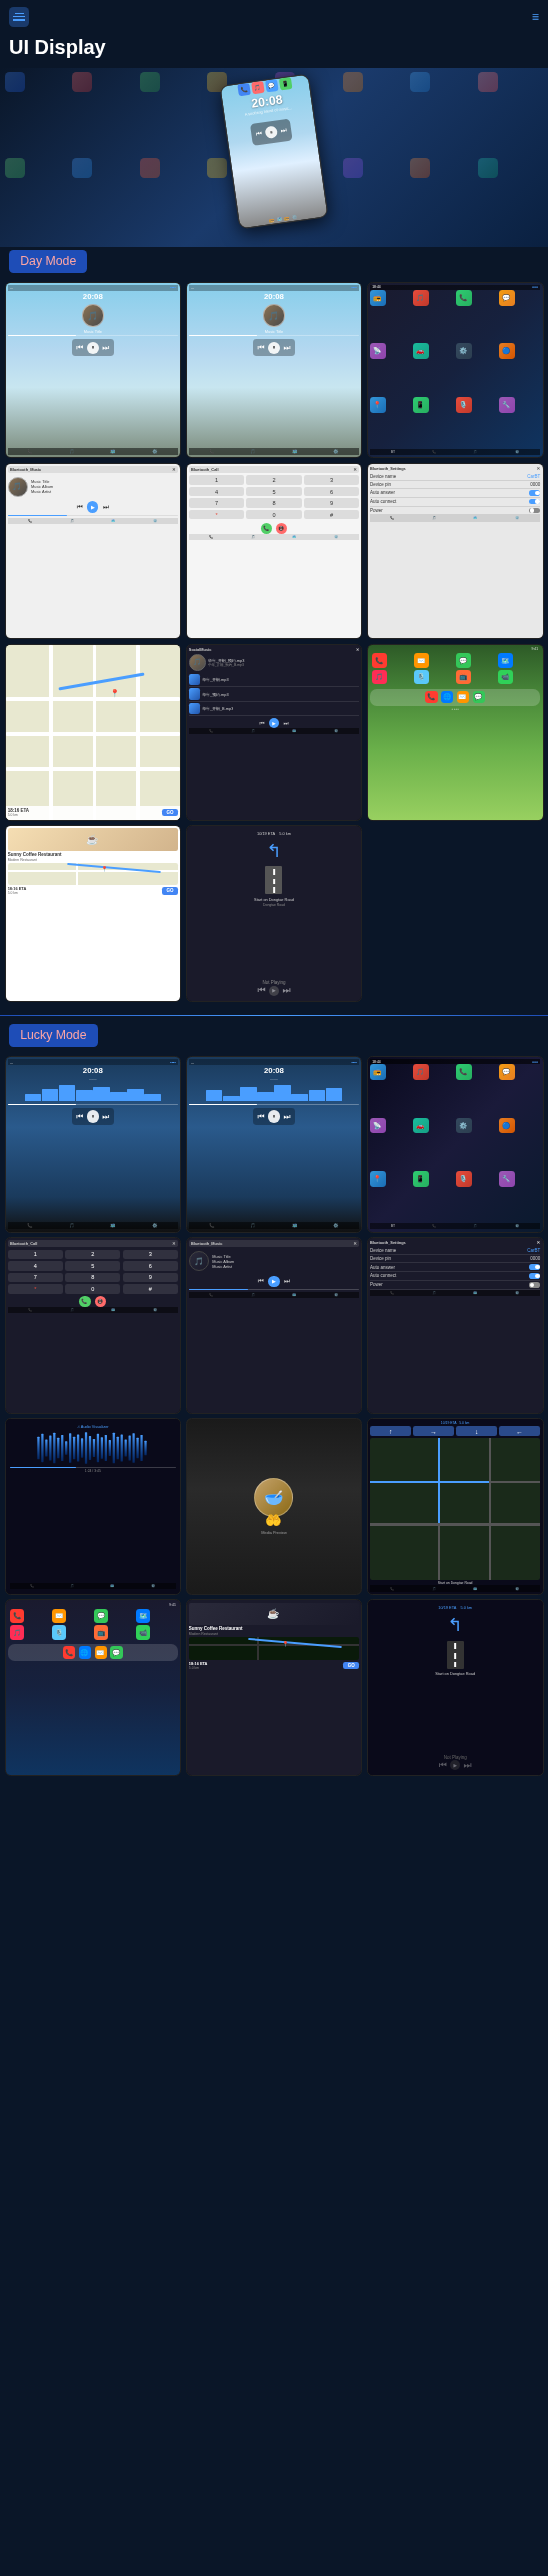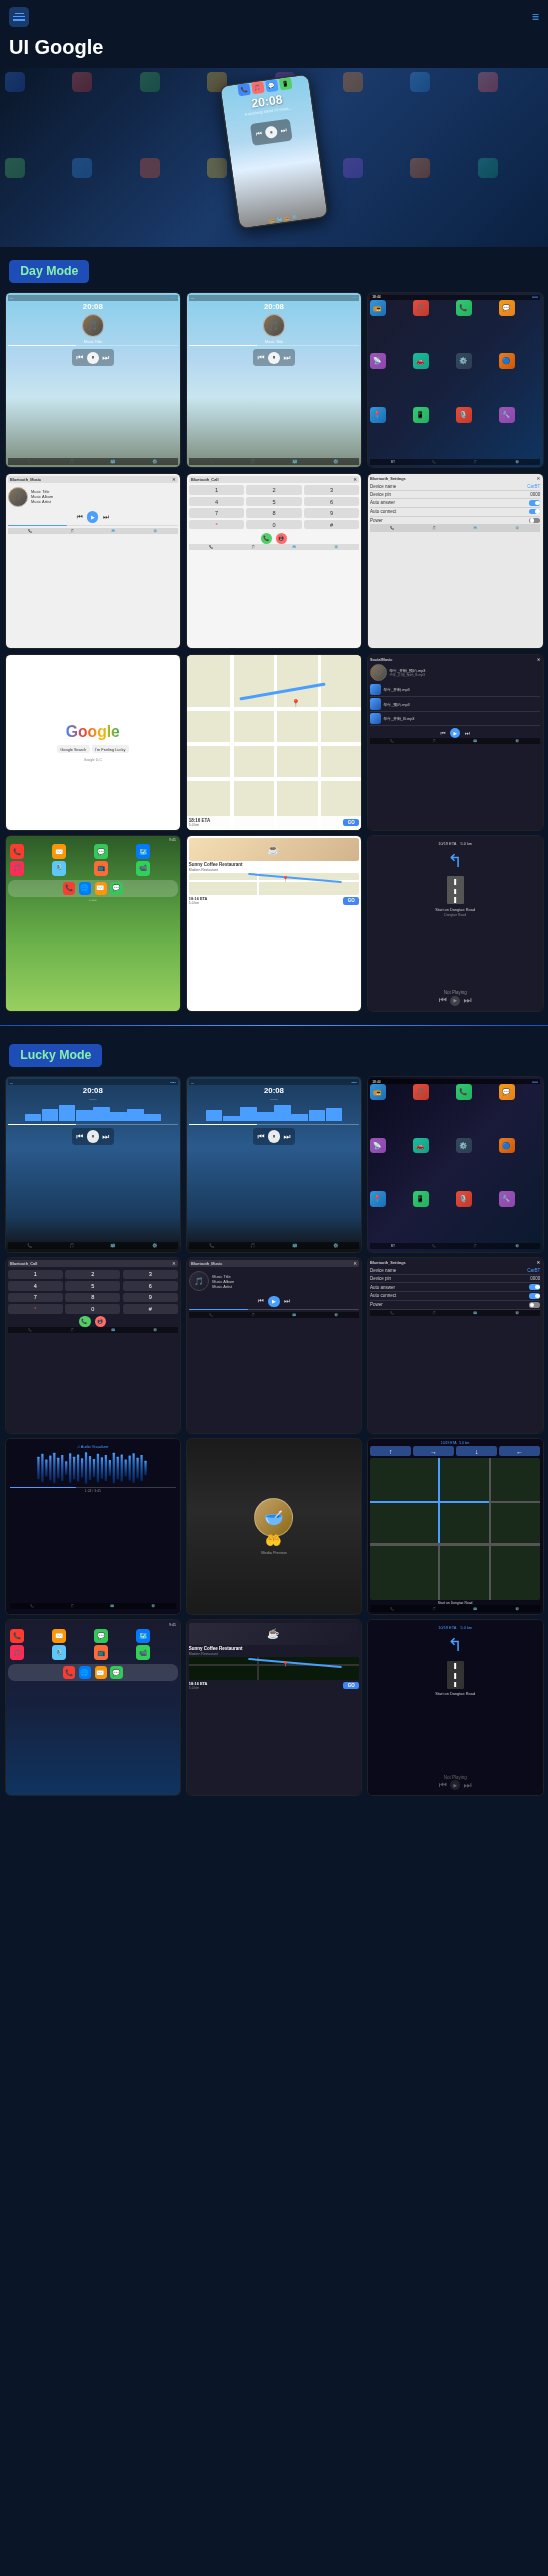--- a/index.html
+++ b/index.html
@@ -72,26 +72,26 @@
       border-radius: 4.5px;
       padding: 4.5px;
       margin-top: 4.5px;
       display: flex; align-items: center; gap: 3.4px;
     }
 
     
     .mode-label {
       display: inline-block;
       background: #1e4db7;
-      color: #86efac;
+      color: #fca5a5;
       font-size: 12.3px;
-      font-weight: bold;
+      font-weight: normal;
       padding: 4.5px 11.2px;
       border-radius: 4.5px;
-      margin: 13px 9px 9px;
+      margin: 3px 9px 9px;
     }
 
     
     .screenshot-grid {
       display: grid;
       grid-template-columns: repeat(3, 1fr);
       gap: 4.5px;
       padding: 0 4.5px 9px;
     }
     .screenshot-card {
@@ -378,21 +378,21 @@
   <div class="header-left">
     <div class="menu-icon hamburger-lines">
       <span></span>
         <span></span>
         <span></span>
     </div>
   </div>
   <div style="color:#4a9eff;font-size:12.3px;">≡</div>
 </div>
 
-<div class="page-title">UI Google</div>
+<div class="page-title">UI Display</div>
 
 <div class="hero-area">
 
   <div class="hero-bg-icons">
     <div class="hero-bg-icon" style="background:linear-gradient(135deg,#4285f4,#1a56db)"></div>
     <div class="hero-bg-icon" style="background:linear-gradient(135deg,#ff6b6b,#cc3333)"></div>
     <div class="hero-bg-icon" style="background:linear-gradient(135deg,#51cf66,#2f9e44)"></div>
     <div class="hero-bg-icon" style="background:linear-gradient(135deg,#ffd43b,#f59f00)"></div>
     <div class="hero-bg-icon" style="background:linear-gradient(135deg,#cc5de8,#9c36b5)"></div>
     <div class="hero-bg-icon" style="background:linear-gradient(135deg,#ff922b,#e67700)"></div>
@@ -630,32 +630,20 @@
         <div class="screen-bottom-bar" style="background:rgba(0,0,0,0.1);color:#333;margin-top:auto;">
           <span>📞</span>
             <span>🎵</span>
             <span>🗺️</span>
             <span>⚙️</span>
         </div>
       </div>
     </div>
   </div>
 
-  <div class="screenshot-card">
-    <div class="mini-screen">
-      <div class="google-screen">
-        <div class="google-logo">Google</div>
-        <div style="display:flex;gap:2.2px;margin-top:4.5px;">
-          <div style="background:#f0f0f0;border-radius:2.2px;padding:1.7px 3.4px;font-size:3.9px;color:#333;">Google Search</div>
-          <div style="background:#f0f0f0;border-radius:2.2px;padding:1.7px 3.4px;font-size:3.9px;color:#333;">I'm Feeling Lucky</div>
-        </div>
-        <div style="font-size:3.4px;color:#888;margin-top:4.5px;">Google LLC</div>
-      </div>
-    </div>
-  </div>
 
   <div class="screenshot-card">
     <div class="mini-screen">
       <div class="map-screen">
 
         <div style="position:absolute;top:0;left:0;right:0;bottom:0;background:#e8e8d0;">
 
           <div class="map-road map-road-h" style="top:30%;"></div>
           <div class="map-road map-road-h" style="top:50%;"></div>
           <div class="map-road map-road-h" style="top:70%;"></div>

